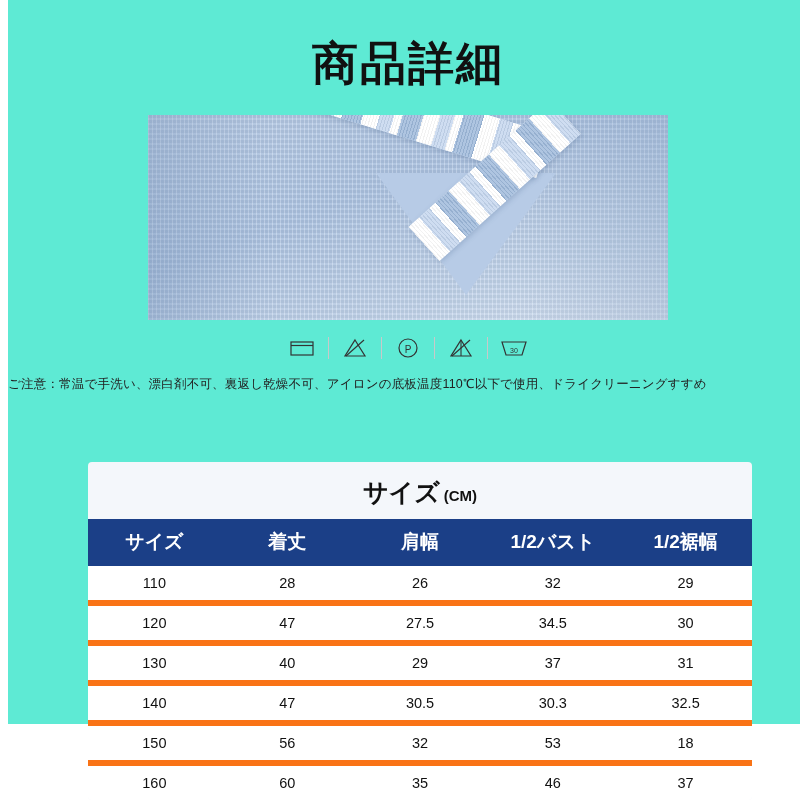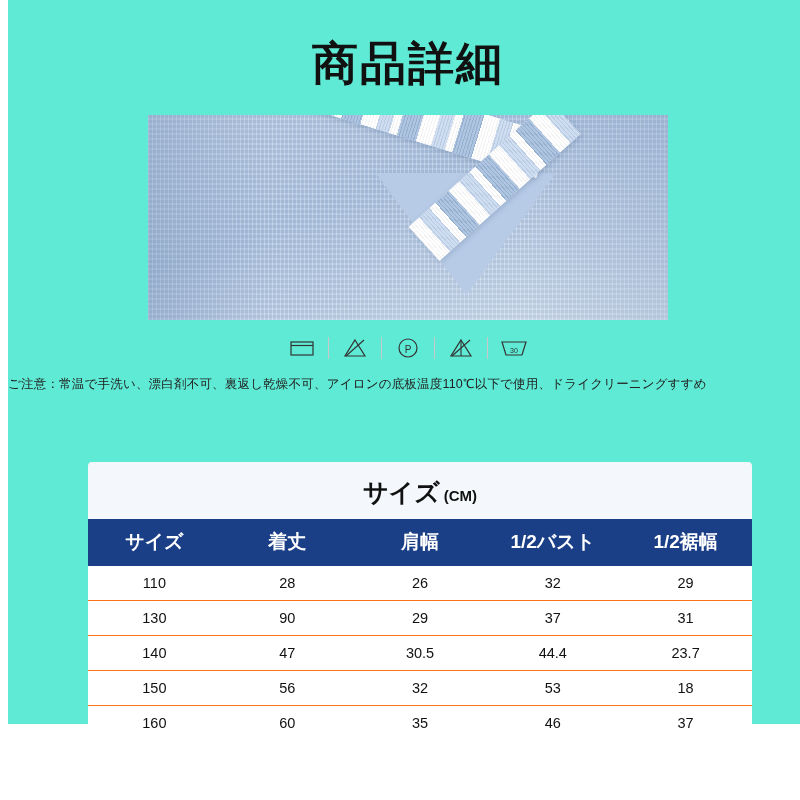--- a/index.html
+++ b/index.html
@@ -188,21 +188,21 @@
     font-weight: 700;
     padding: 10px 0 11px 0;
     text-align: center;
   }
   tbody td {
     background: #ffffff;
     text-align: center;
     font-size: 14.5px;
     color: #111;
     padding: 9px 0;
-    border-bottom: 1px solid #f97316;
+    border-bottom: 6px solid #f97316;
   }
   tbody tr:last-child td { border-bottom: none; }
 </style>
 </head>
 <body>
 
 <div class="page">
 
   <div class="title">商品詳細</div>
 
@@ -285,32 +285,39 @@
       </thead>
       <tbody>
         <tr>
           <td>110</td>
           <td>28</td>
           <td>26</td>
           <td>32</td>
           <td>29</td>
         </tr>
         <tr>
+          <td>120</td>
+          <td>47</td>
+          <td>27.5</td>
+          <td>34.5</td>
+          <td>30</td>
+        </tr>
+        <tr>
           <td>130</td>
-          <td>90</td>
+          <td>40</td>
           <td>29</td>
           <td>37</td>
           <td>31</td>
         </tr>
         <tr>
           <td>140</td>
           <td>47</td>
           <td>30.5</td>
-          <td>44.4</td>
-          <td>23.7</td>
+          <td>30.3</td>
+          <td>32.5</td>
         </tr>
         <tr>
           <td>150</td>
           <td>56</td>
           <td>32</td>
           <td>53</td>
           <td>18</td>
         </tr>
         <tr>
           <td>160</td>

